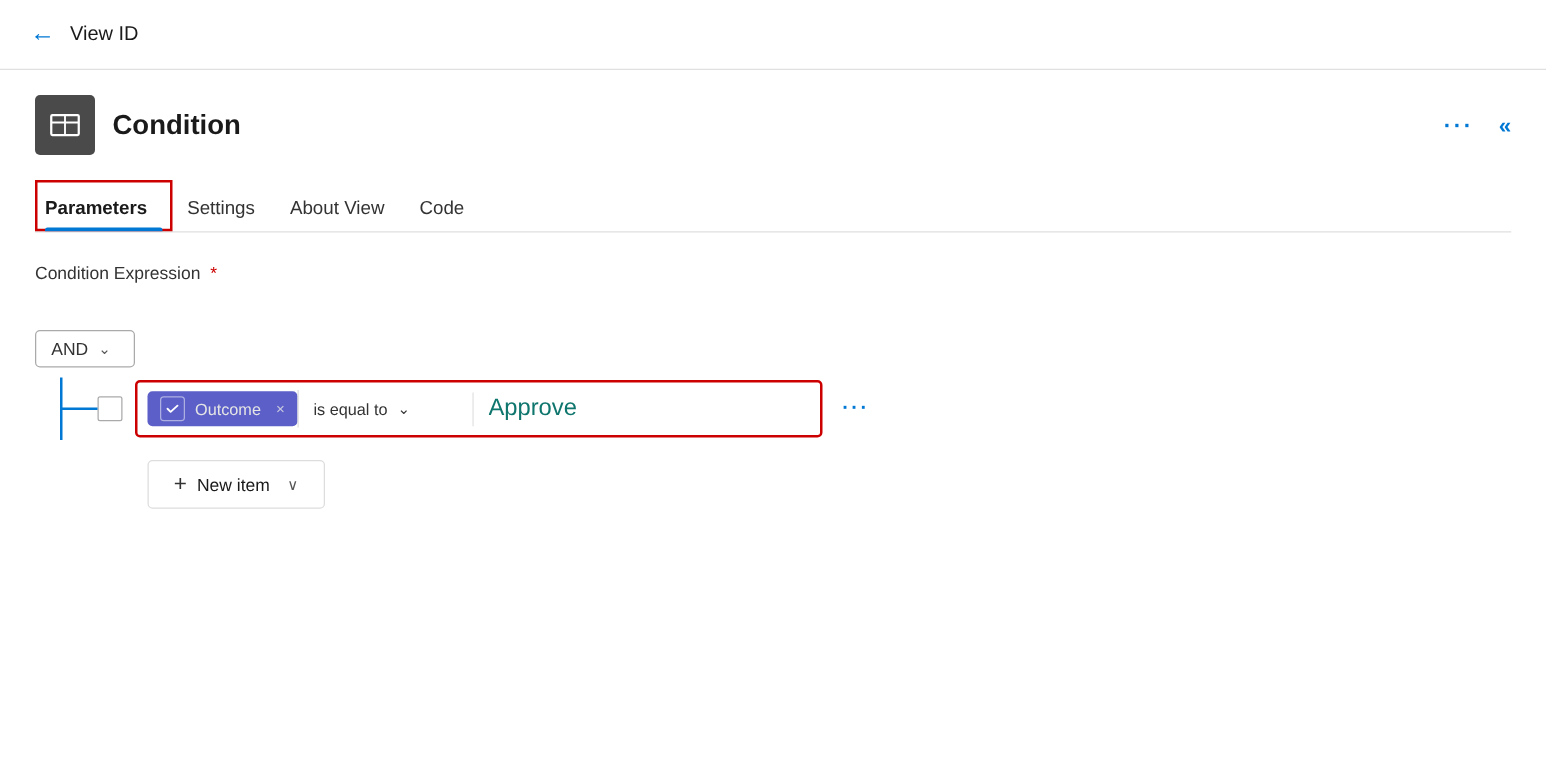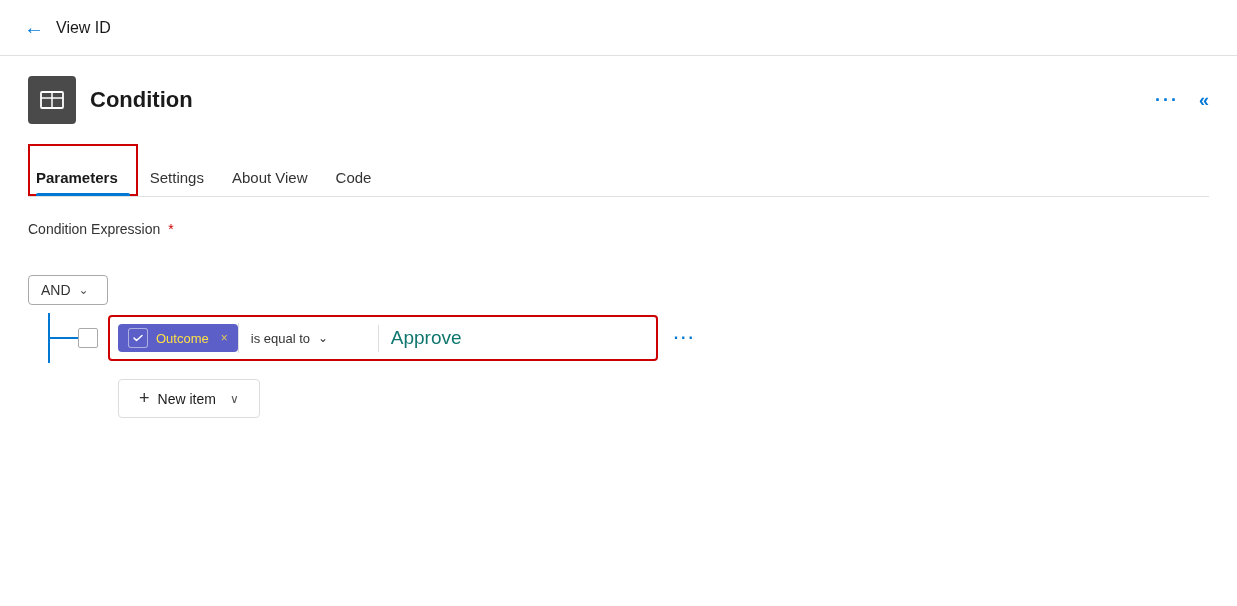--- a/index.html
+++ b/index.html
@@ -102,21 +102,21 @@
       cursor: pointer;
       color: #333;
       position: relative;
       border: none;
       background: none;
     }
     .tab.active {
       font-weight: 600;
       color: #1a1a1a;
       border: 2px solid #c00;
-      padding: 23px 18px 8px 6px;
+      padding: 12px 18px 8px 6px;
       margin-right: 4px;
     }
     .tab.active::after {
       content: '';
       position: absolute;
       bottom: -2px;
       left: 6px;
       right: 6px;
       height: 3px;
       background: #0078d4;
@@ -190,21 +190,21 @@
       border: 2px solid #c00;
       border-radius: 4px;
       padding: 4px 8px;
       gap: 0;
       background: #fff;
     }
     .token-chip {
       display: flex;
       align-items: center;
       background: #5b5fc7;
-      color: #fde047;
+      color: #e5e5e5;
       border-radius: 4px;
       padding: 4px 10px;
       font-size: 13px;
       gap: 8px;
       margin-right: 0;
     }
     .token-icon {
       width: 20px;
       height: 20px;
       border-radius: 3px;

